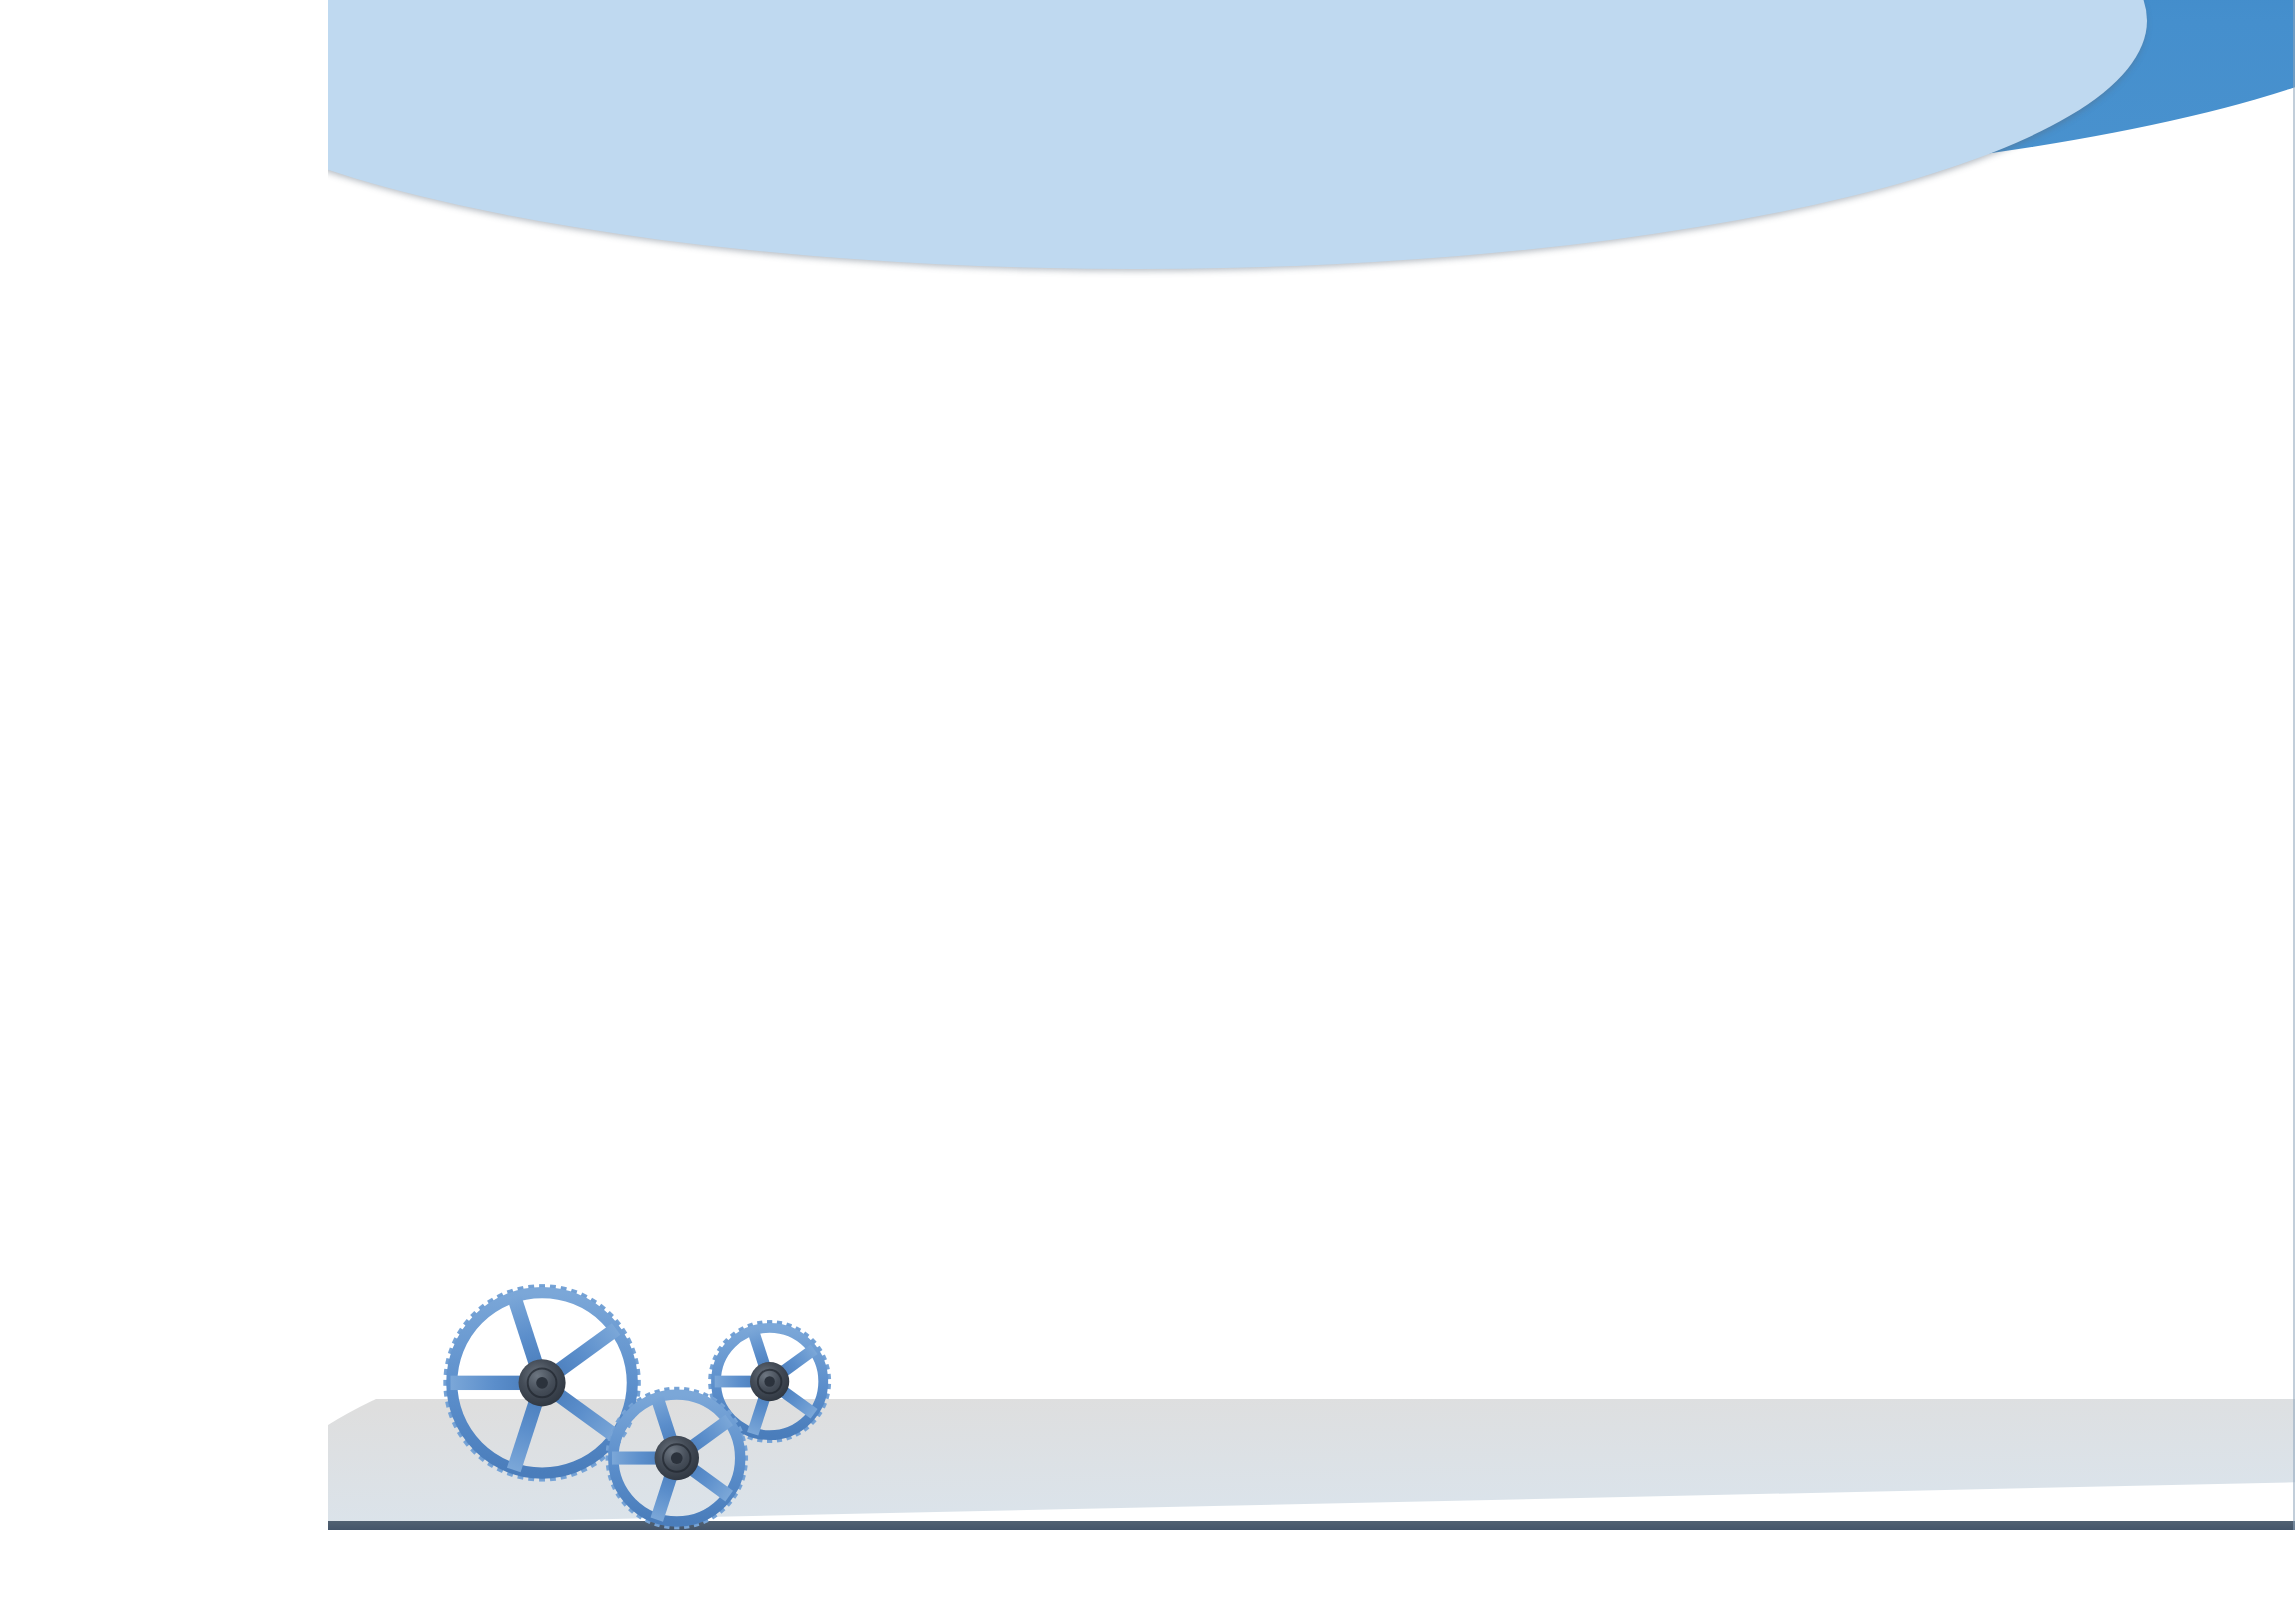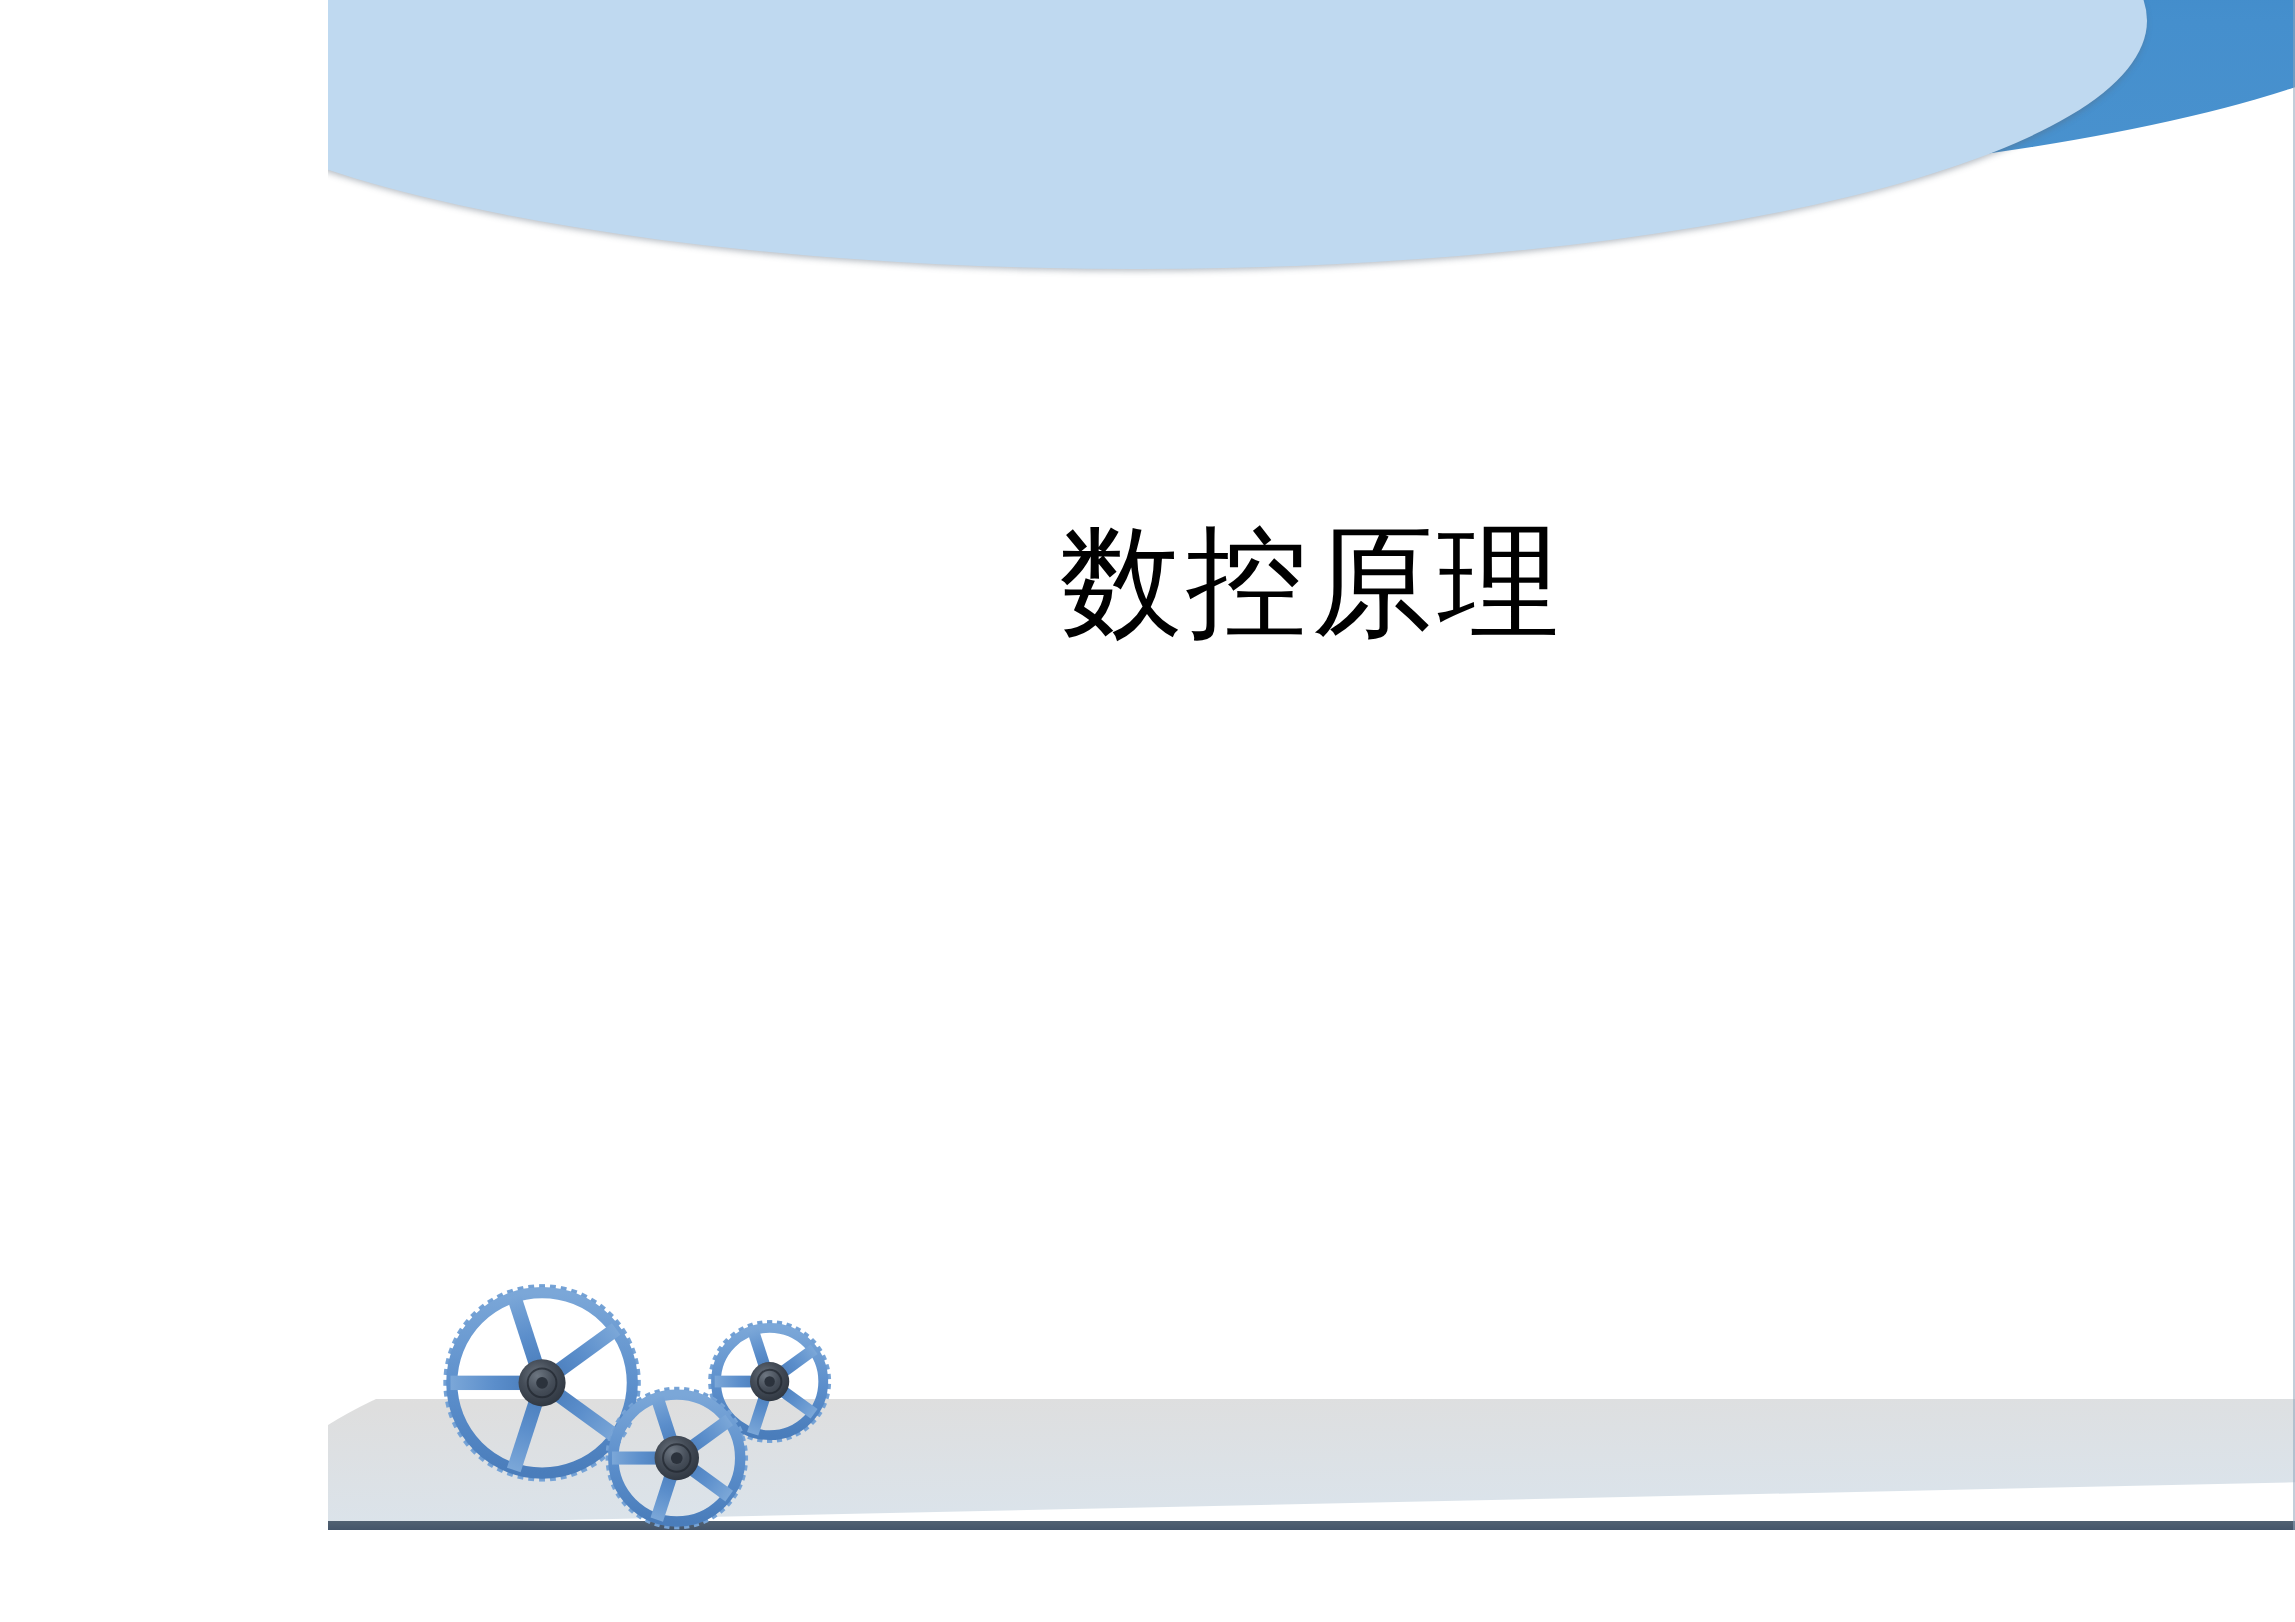--- a/index.html
+++ b/index.html
@@ -250,21 +250,20 @@
             <div class="curve-l"></div>
             <div class="curve-r"></div>
           </div>
 
         </div>
       </div>
 
       <div class="ellipse-inner"></div>
     </div>
 
-    <div class="title">数控原理</div>
 
     <div class="footer-band">
       <div class="swoosh"></div>
       <div class="swoosh-soft"></div>
       <div class="rule"></div>
     </div>
 
     <svg class="gears" viewBox="0 0 760 480" width="497" height="314" style="left:80px; bottom:-36px;">
       <defs>
         <radialGradient id="hubg" cx="40%" cy="35%" r="75%">

